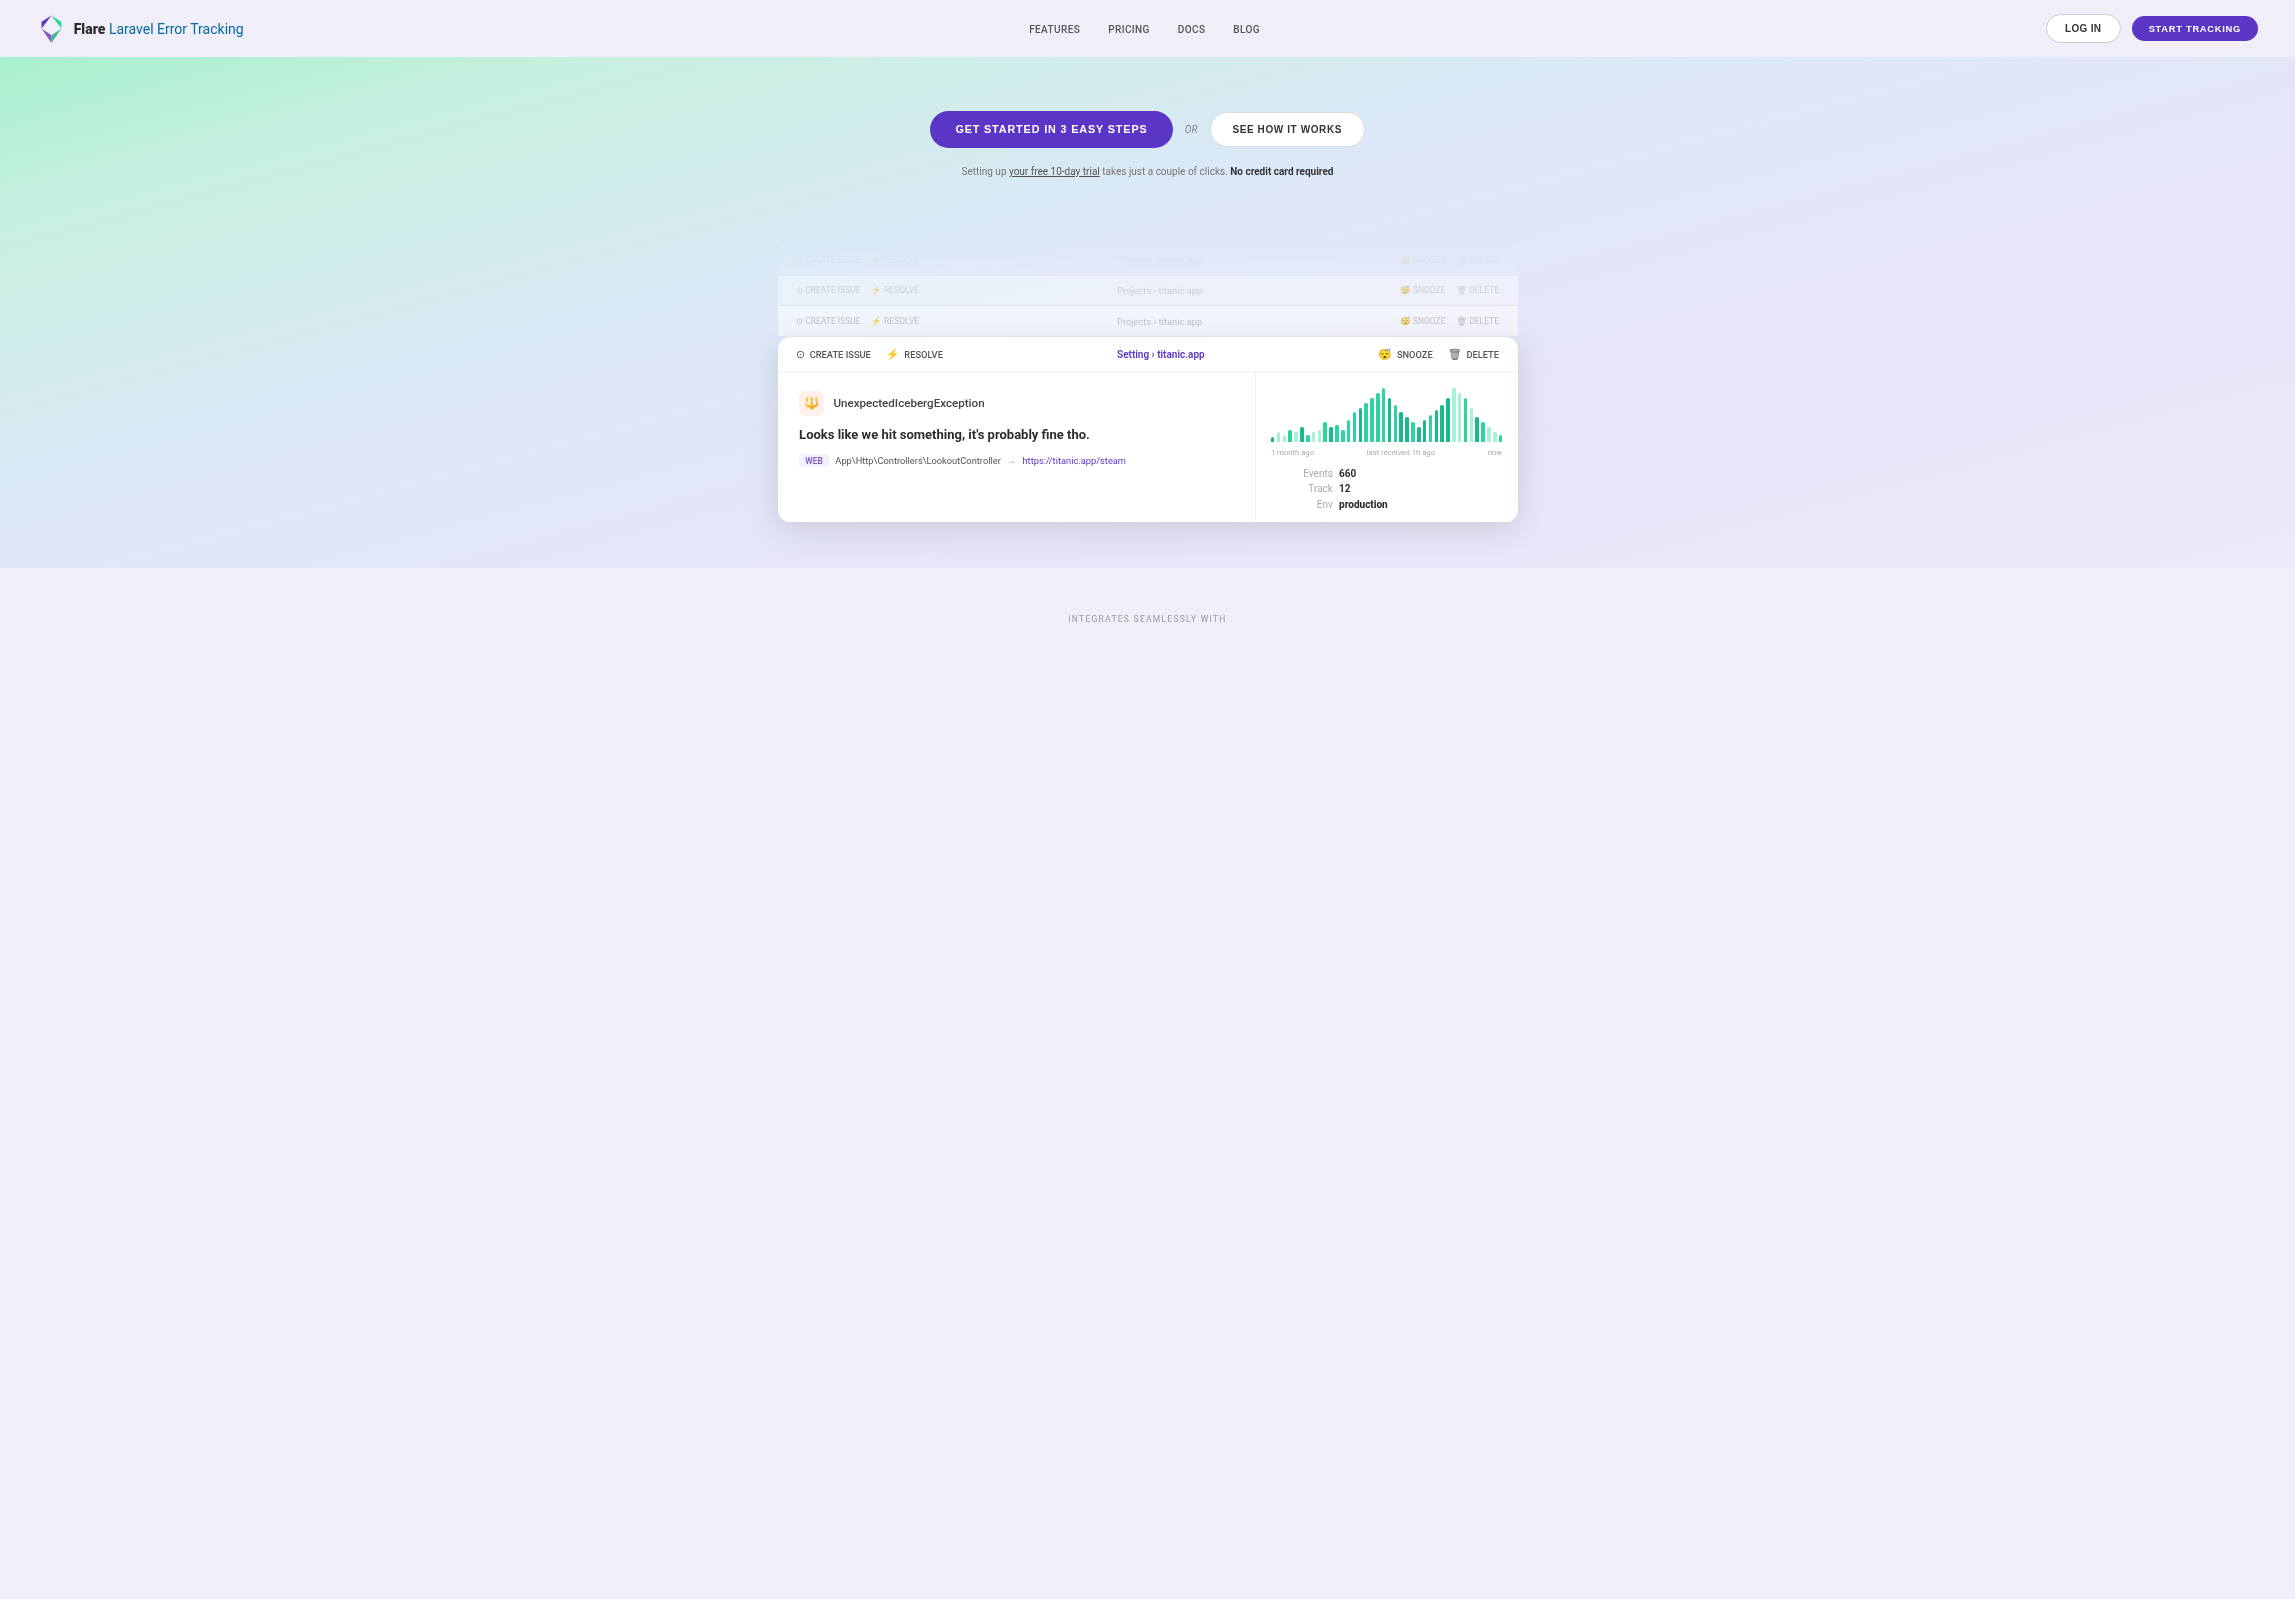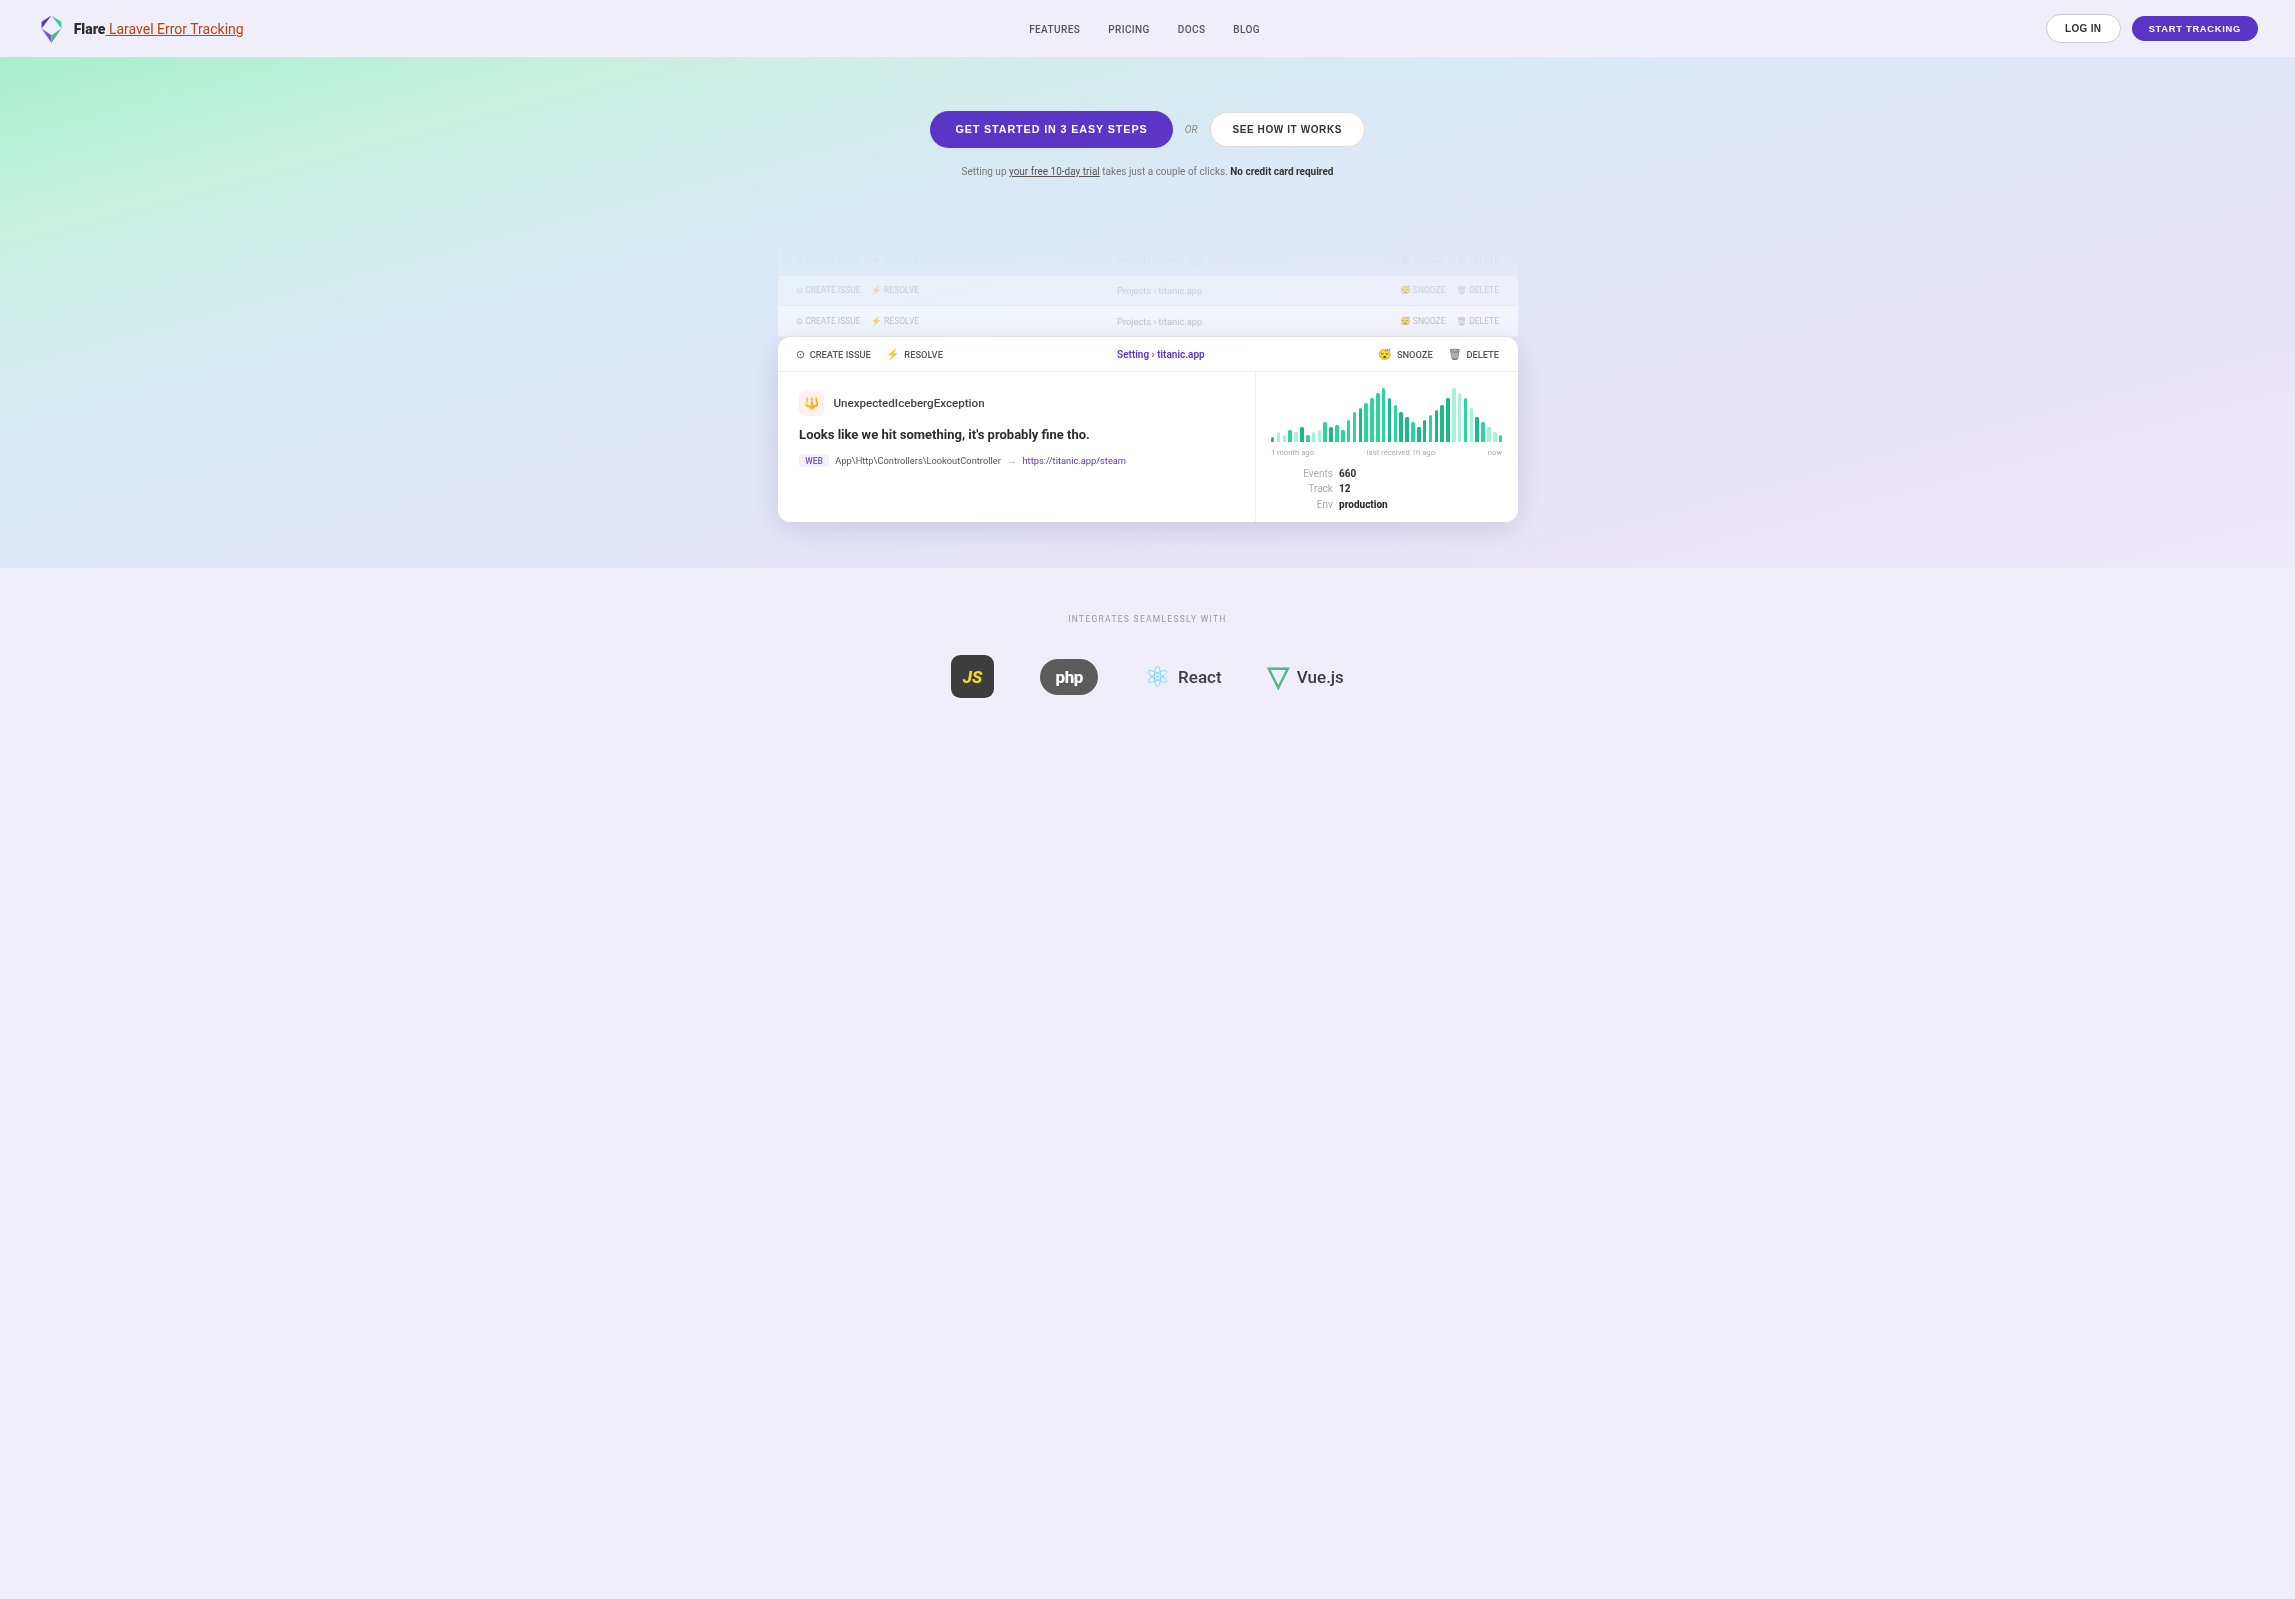--- a/index.html
+++ b/index.html
@@ -29,22 +29,21 @@
       width: 29px;
       height: 29px;
     }
     .nav-brand {
       font-size: 14px;
       font-weight: 700;
       color: #2d2d2d;
     }
     .nav-brand span {
       font-weight: 400;
-      color: #c2410c;
-      text-decoration: underline;
+      color: #0369a1;
     }
     .nav-links {
       display: flex;
       gap: 28px;
       list-style: none;
     }
     .nav-links a {
       text-decoration: none;
       color: #555;
       font-size: 10px;
@@ -581,30 +580,14 @@
             <span class="stat-value stat-value production">production</span>
           </div>
         </div>
       </div>
     </div>
   </div>
 </div>
 
 <div class="integrations-section">
   <div class="integrations-title">INTEGRATES SEAMLESSLY WITH</div>
-  <div class="integrations-logos">
-    <div class="integration-item">
-      <div class="js-badge">JS</div>
-    </div>
-    <div class="integration-item">
-      <div class="php-badge">php</div>
-    </div>
-    <div class="integration-item react-logo">
-      <span class="react-atom">⚛</span>
-      <span>React</span>
-    </div>
-    <div class="integration-item vue-logo">
-      <span class="vue-v">▽</span>
-      <span>Vue.js</span>
-    </div>
-  </div>
 </div>
 
 
 </body></html>

